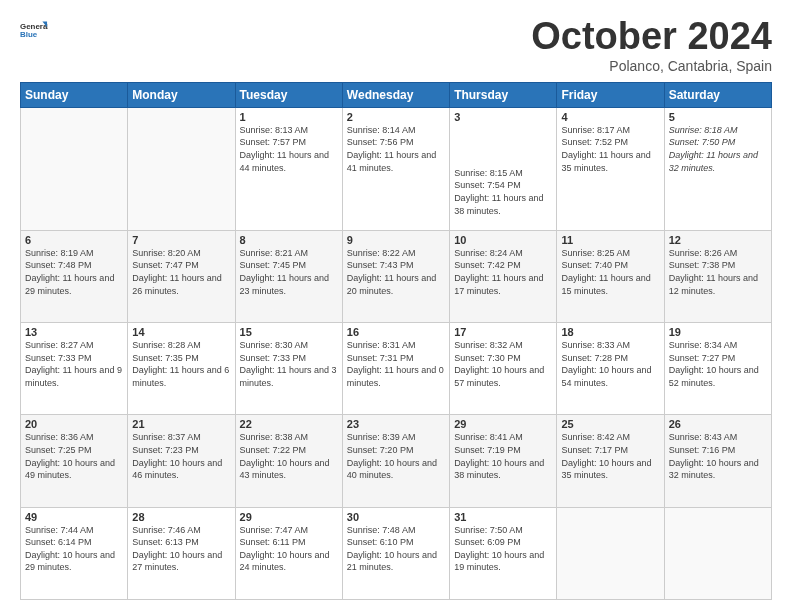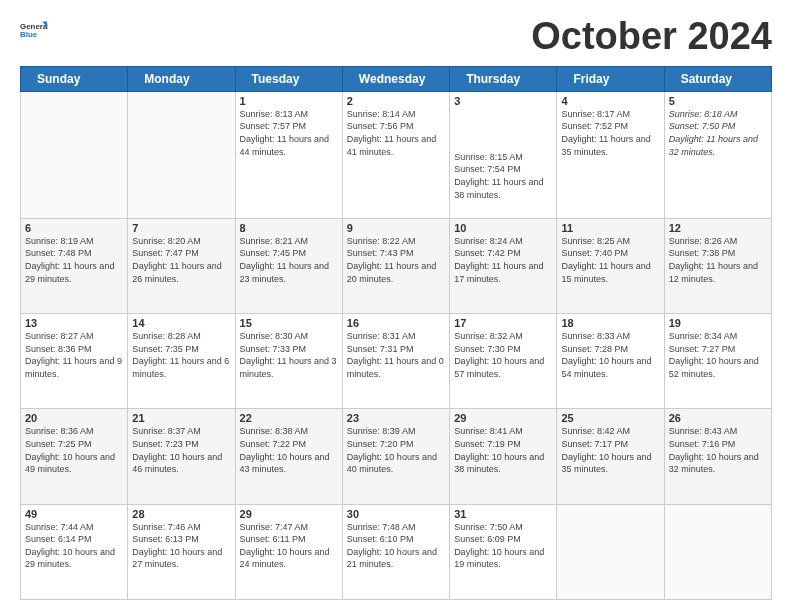--- a/index.html
+++ b/index.html
@@ -49,21 +49,21 @@
       width: 100%;
       border-collapse: collapse;
       flex: 1;
       table-layout: fixed;
     }
     .calendar-table th {
       background-color: #2a74b8;
       color: #fff;
       font-size: 12px;
       font-weight: bold;
-      padding: 5px 16px;
+      padding: 5px 4px;
       text-align: left;
       border: 1px solid #1a5a9a;
     }
     .calendar-table td {
       border: 1px solid #ccc;
       vertical-align: top;
       padding: 3px 4px;
       font-size: 9.5px;
       color: #333;
       background: #fff;
@@ -95,20 +95,21 @@
   <div class="header">
     <div class="logo">
       <svg class="logo-icon" viewBox="0 0 60 40" width="55" height="36">
           <text x="0" y="18" font-size="17" font-weight="bold" fill="#333">General</text>
           <text x="0" y="35" font-size="17" font-weight="bold" fill="#2a74b8">Blue</text>
           <polygon points="48,2 58,2 58,14" fill="#2a74b8"></polygon>
         </svg>
     </div>
     <div class="title-block">
       <div class="month-title">October 2024</div>
+      <div class="subtitle">Polanco, Cantabria, Spain</div>
     </div>
   </div>
 
   <table class="calendar-table">
     <thead>
       <tr id="header-row">
           <th>Sunday</th>
           <th>Monday</th>
           <th>Tuesday</th>
           <th>Wednesday</th>
@@ -193,21 +194,21 @@
             <span class="day-number">12</span>
             <div class="day-info" style="white-space: pre-line;">Sunrise: 8:26 AM
 Sunset: 7:38 PM
 Daylight: 11 hours and 12 minutes.</div>
           </td>
         </tr>
         <tr>
           <td>
             <span class="day-number">13</span>
             <div class="day-info" style="white-space: pre-line;">Sunrise: 8:27 AM
-Sunset: 8:36 PM
+Sunset: 7:33 PM
 Daylight: 11 hours and 9 minutes.</div>
           </td>
           <td>
             <span class="day-number">14</span>
             <div class="day-info" style="white-space: pre-line;">Sunrise: 8:28 AM
 Sunset: 7:35 PM
 Daylight: 11 hours and 6 minutes.</div>
           </td>
           <td>
             <span class="day-number">15</span>

